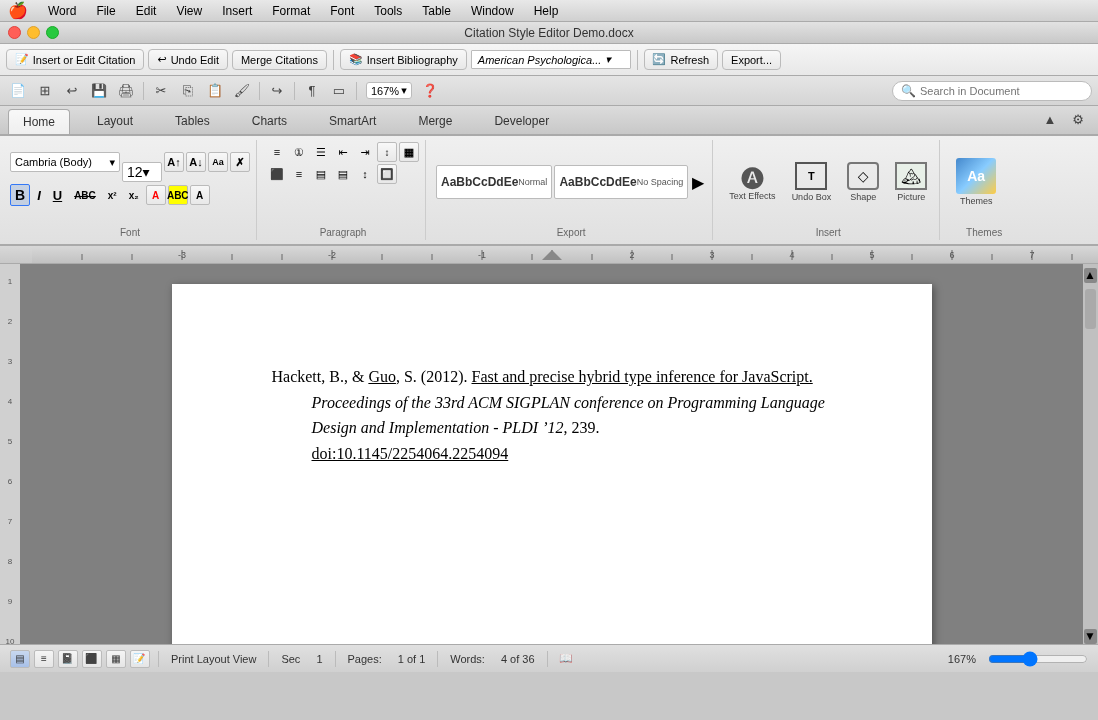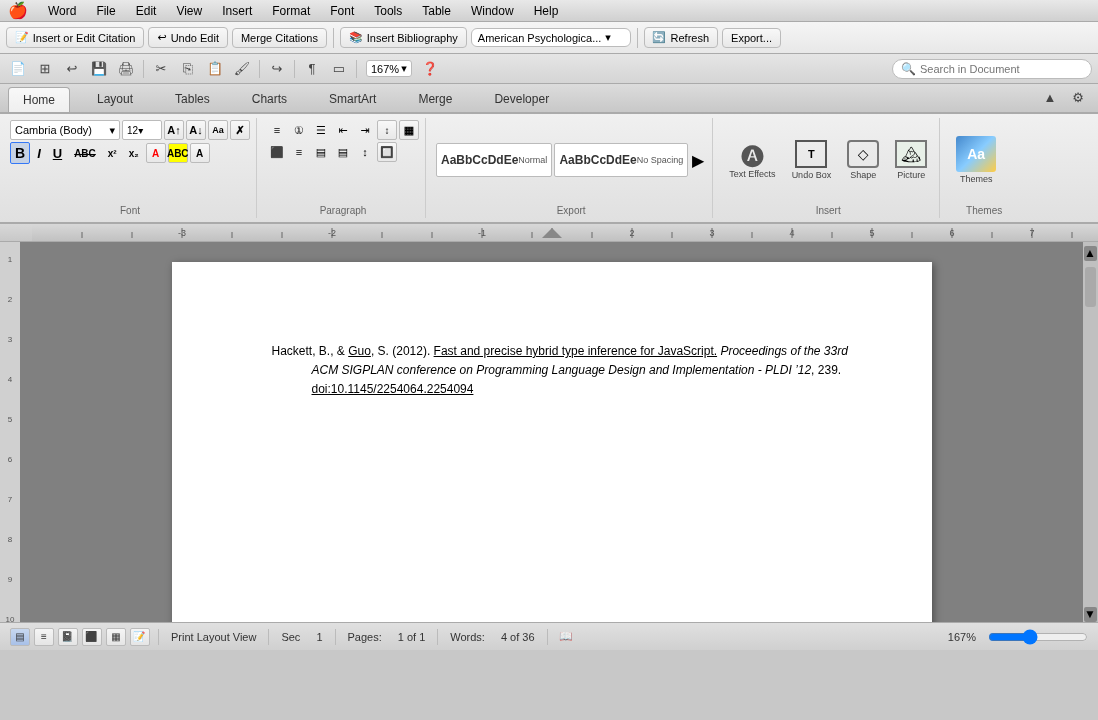--- a/index.html
+++ b/index.html
@@ -61,27 +61,28 @@
       cursor: pointer;
       display: flex;
       align-items: center;
       gap: 4px;
       white-space: nowrap;
     }
     .separator-v { width: 1px; height: 20px; background: #bbb; margin: 0 2px; }
     #style-dropdown {
       background: white;
       border: 1px solid #bbb;
-      border-radius: 6px;
+      border-radius: 1px;
       padding: 2px 6px;
       font-size: 11px;
       display: flex;
       align-items: center;
       gap: 4px;
       min-width: 160px;
+      font-style: italic;
     }
 
     
     #quick-toolbar {
       background: linear-gradient(to bottom, #e5e5e5, #d5d5d5);
       height: 30px;
       display: flex;
       align-items: center;
       padding: 0 6px;
       gap: 3px;
@@ -168,23 +169,23 @@
     }
     .ribbon-row { display: flex; align-items: center; gap: 2px; margin-bottom: 2px; }
 
     
     .font-select {
       width: 110px; height: 20px; font-size: 11px;
       border: 1px solid #bbb; border-radius: 2px; background: white;
       display: flex; align-items: center; padding: 0 4px; cursor: pointer;
     }
     .font-size-select {
-      width: 40px; height: 20px; font-size: 10px;
+      width: 40px; height: 20px; font-size: 14px;
       border: 1px solid #bbb; border-radius: 2px; background: white;
-      display: flex; align-items: center; padding: 8px 4px; cursor: pointer;
+      display: flex; align-items: center; padding: 8px 4px; cursor: pointer; margin-top: 20px;
     }
     .small-btn {
       width: 20px; height: 20px; border: 1px solid #bbb; border-radius: 2px;
       background: linear-gradient(to bottom, #f8f8f8, #e8e8e8);
       display: flex; align-items: center; justify-content: center;
       font-size: 11px; cursor: pointer; font-weight: bold;
     }
 
     
     .style-item {
@@ -251,22 +252,22 @@
     }
 
     
     .citation-text {
       font-family: 'Times New Roman', Times, serif;
       font-size: 14px;
       color: #000;
       margin-bottom: 40px;
     }
     .bibliography-entry {
-      font-family: Liberation Sans, sans-serif;
-      font-size: 12px;
+      font-family: Liberation Serif, serif;
+      font-size: 16px;
       color: #000;
       padding-left: 40px;
       text-indent: -40px;
       line-height: 1.6;
     }
     .bib-title { font-style: italic; }
     .bib-link { text-decoration: underline; color: #000; }
 
     
     #status-bar {
@@ -317,20 +318,28 @@
   <span class="menu-item">Format</span>
   <span class="menu-item">Font</span>
   <span class="menu-item">Tools</span>
   <span class="menu-item">Table</span>
   <span class="menu-item">Window</span>
   <span class="menu-item">Help</span>
 </div>
 
 <div id="app-window">
 
+  <div id="title-bar">
+    <div class="traffic-lights">
+      <div class="tl tl-red"></div>
+      <div class="tl tl-yellow"></div>
+      <div class="tl tl-green"></div>
+    </div>
+    <span class="title">Citation Style Editor Demo.docx</span>
+  </div>
 
   <div id="citation-toolbar">
     <button class="cit-btn">
       <span>📝</span>
       <span>Insert or Edit Citation</span>
     </button>
     <button class="cit-btn">
       <span>↩</span>
       <span>Undo Edit</span>
     </button>

